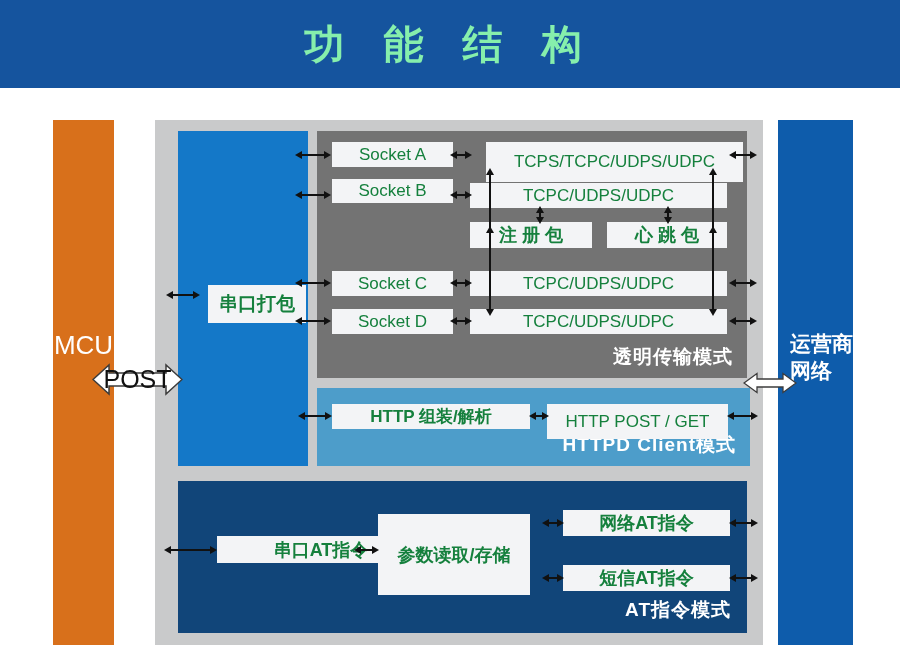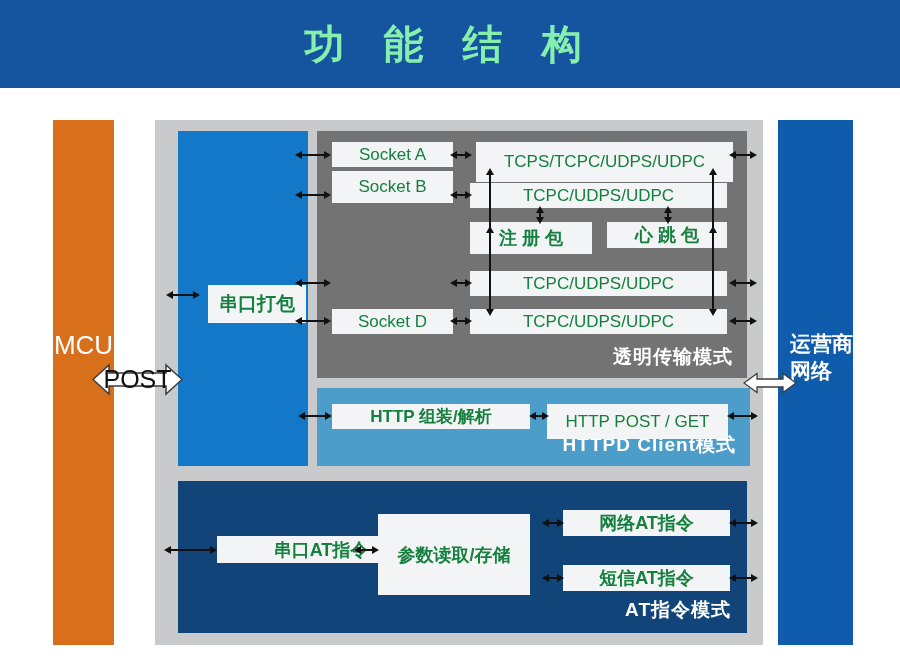--- a/index.html
+++ b/index.html
@@ -66,27 +66,28 @@
 
   <div class="abs container"></div>
 
   <div class="abs panel-blue"></div>
   <div class="wbox cn" style="left:208px;top:285px;width:98px;height:38px;font-size:19px;">串口打包</div>
 
   <div class="abs teal">
     <span class="mode-label">透明传输模式</span>
   </div>
   <div class="wbox" style="left:332px;top:142px;width:121px;height:25px;">Socket A</div>
-  <div class="wbox" style="left:332px;top:171px;width:121px;height:32px;">Socket B</div>
+  <div class="wbox" style="left:332px;top:179px;width:121px;height:24px;">Socket B</div>
+  <div class="wbox" style="left:332px;top:271px;width:121px;height:25px;">Socket C</div>
   <div class="wbox" style="left:332px;top:309px;width:121px;height:25px;">Socket D</div>
-  <div class="wbox" style="left:476px;top:142px;width:257px;height:40px;">TCPS/TCPC/UDPS/UDPC</div>
+  <div class="wbox" style="left:486px;top:142px;width:257px;height:40px;">TCPS/TCPC/UDPS/UDPC</div>
   <div class="wbox" style="left:470px;top:183px;width:257px;height:25px;">TCPC/UDPS/UDPC</div>
   <div class="wbox" style="left:470px;top:271px;width:257px;height:25px;">TCPC/UDPS/UDPC</div>
   <div class="wbox" style="left:470px;top:309px;width:257px;height:25px;">TCPC/UDPS/UDPC</div>
-  <div class="wbox cn" style="left:470px;top:222px;width:122px;height:32px;">注 册 包</div>
+  <div class="wbox cn" style="left:470px;top:222px;width:122px;height:26px;">注 册 包</div>
   <div class="wbox cn" style="left:607px;top:222px;width:120px;height:26px;">心 跳 包</div>
 
   <div class="abs httpd">
     <span class="mode-label">HTTPD Client模式</span>
   </div>
   <div class="wbox cn" style="left:332px;top:404px;width:198px;height:25px;font-size:17px;">HTTP 组装/解析</div>
   <div class="wbox" style="left:547px;top:404px;width:181px;height:35px;">HTTP POST / GET</div>
 
   <div class="abs navy">
     <span class="mode-label" style="right:16px;bottom:10px;">AT指令模式</span>

